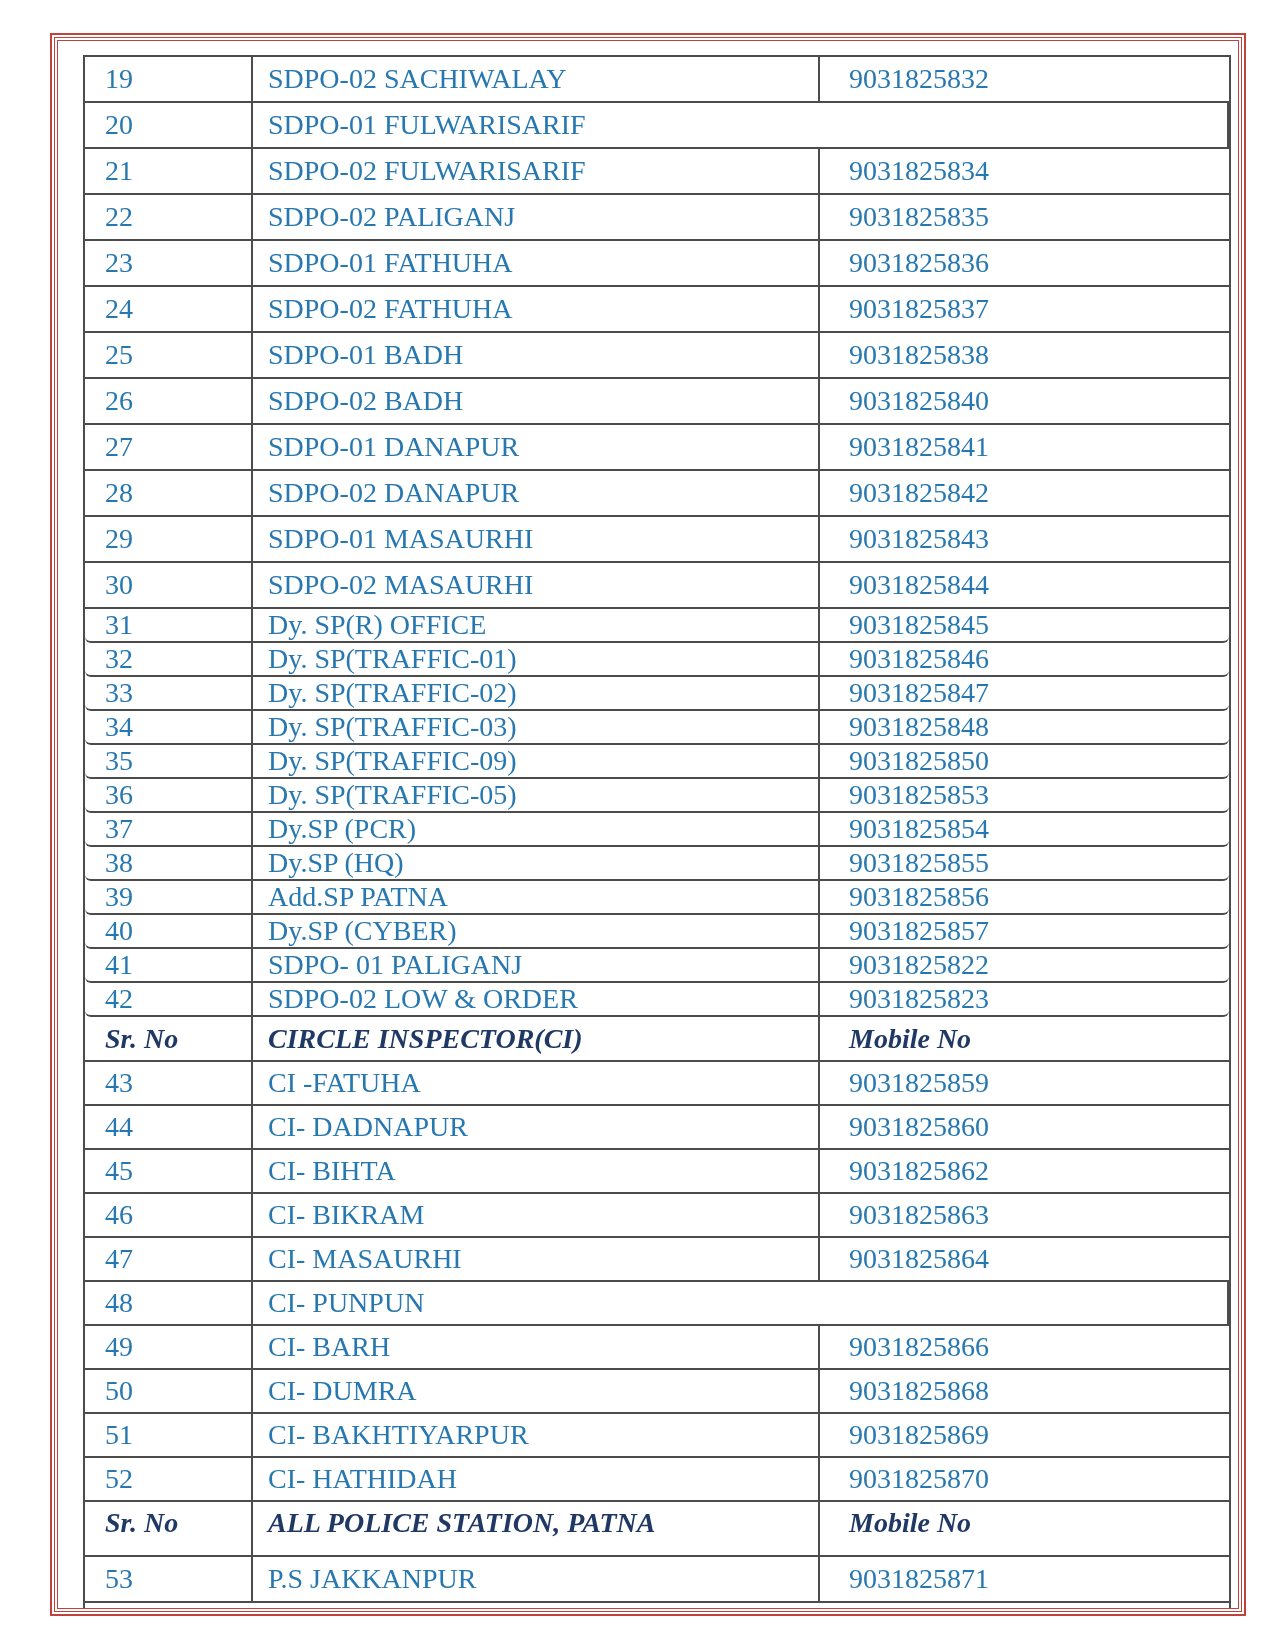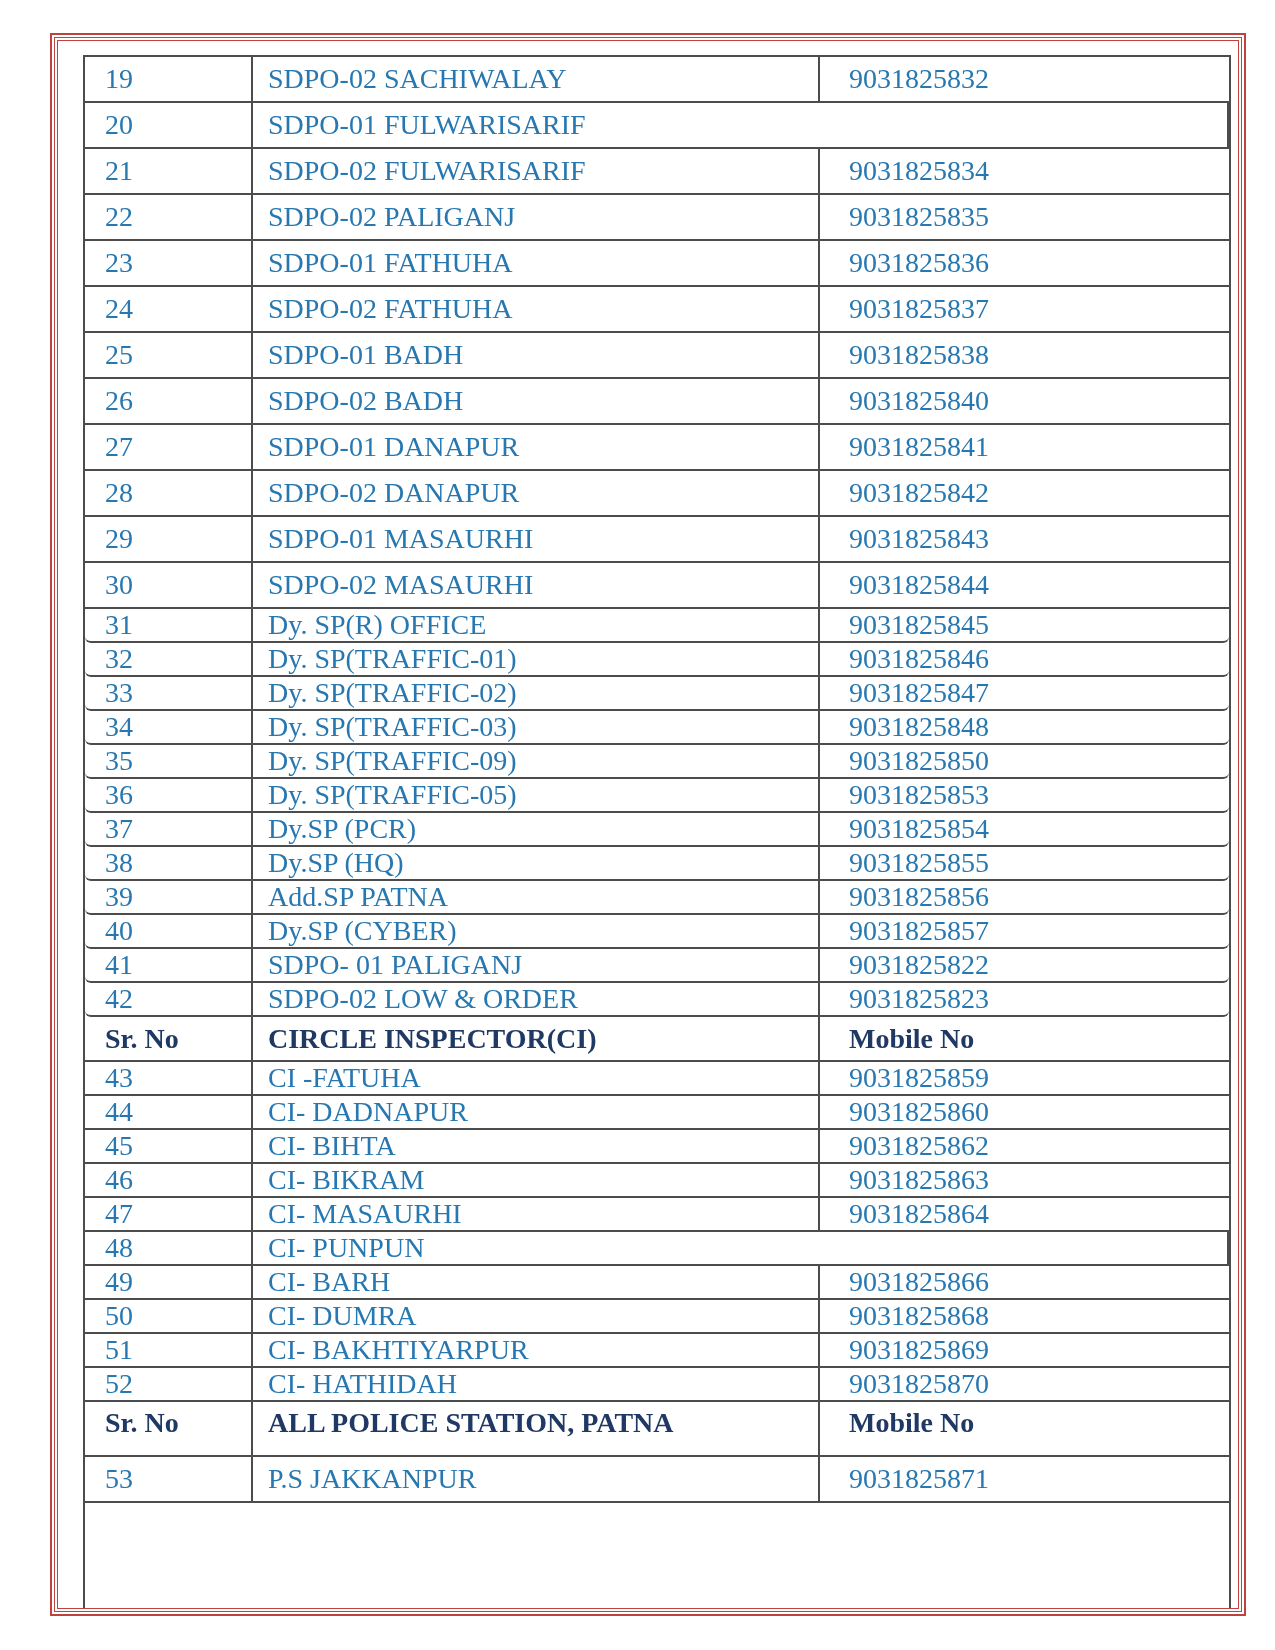--- a/index.html
+++ b/index.html
@@ -39,25 +39,25 @@
     border-bottom:2px solid var(--bd);
   }
   .cell{
     box-sizing:border-box;display:flex;align-items:center;
     font-size:28px;color:var(--blue);line-height:1;
     white-space:nowrap;overflow:hidden;
   }
   .c1{width:168px;border-right:2px solid var(--bd);padding-left:20px;}
   .c2{flex:1;border-right:2px solid var(--bd);padding-left:15px;text-align:center;}
   .c3{width:409px;padding-left:29px;}
-  .hc{font-weight:bold;color:var(--navy);}
+  .hc{font-weight:bold;color:var(--navy);font-style:italic;}
   
   .s0 .row{height:46px;}
   .s0 .row:nth-child(n+13){height:34px;border-radius:6px;}
-  .s1 .row{height:34px;}
+  .s1 .row{height:44px;}
   .s2 .row{height:46px;}
   .row.hdr{height:45px;}
   .row.hdr-police-station{height:55px;}
   .row.hdr-police-station .cell{align-items:flex-start;padding-top:7px;}
 </style>
 </head>
 <body>
 
 <div class="table-wrap">
     <div class="s0">

